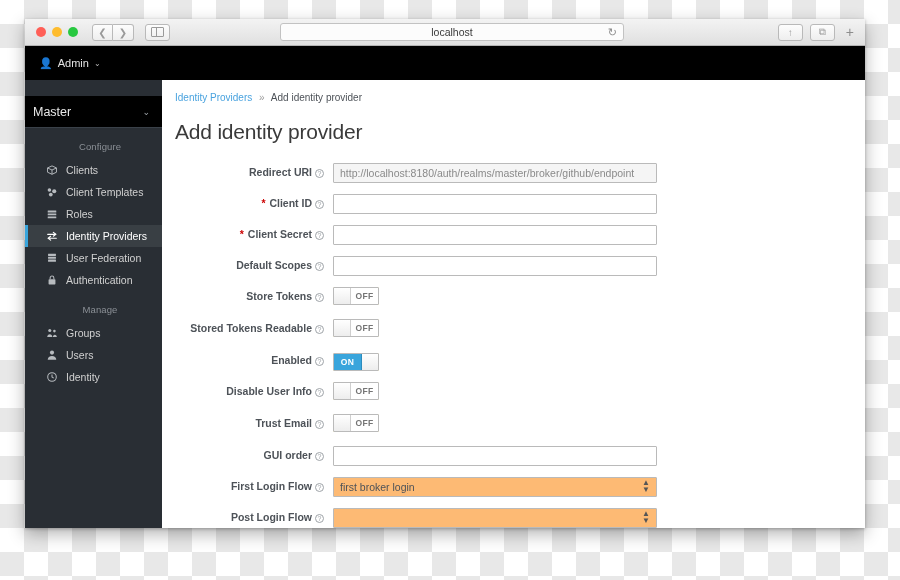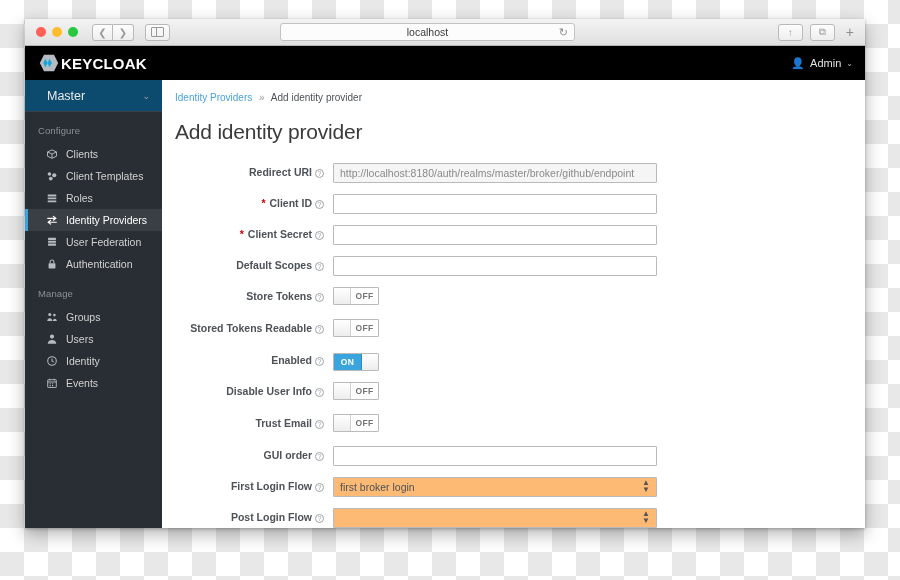--- a/index.html
+++ b/index.html
@@ -57,21 +57,21 @@
   }
   .chrome-btn.left { border-radius: 3px 0 0 3px; }
   .chrome-btn.right { border-radius: 0 3px 3px 0; border-left: none; }
   .chrome-btn.single { border-radius: 3px; margin-left: 11px; width: 25px; }
 
   .sidebar-toggle-icon { width: 13px; height: 10px; border: 1.3px solid #9a9a9a; border-radius: 1px; position: relative; }
   .sidebar-toggle-icon::after { content:""; position:absolute; left:4px; top:-1px; bottom:-1px; width:1.3px; background:#9a9a9a; }
 
   .urlbar {
     position: absolute;
-    left: 255px; width: 295px;
+    left: 255px; width: 344px;
     height: 18px;
     background: #fcfcfc;
     border: 1px solid #c2c2c2;
     border-radius: 3px;
     display: flex; align-items: center; justify-content: center;
     font-size: 10.5px; color: #3a3a3a;
   }
   .reload-icon {
     position: absolute; right: 6px;
     font-size: 11px; color: #8a8a8a;
@@ -108,33 +108,35 @@
   .sidebar {
     width: 137px;
     background: #292e34;
     flex-shrink: 0;
     color: #d1d1d1;
   }
   .realm-selector {
     height: 32px;
     display: flex; align-items: center;
     justify-content: space-between;
-    padding: 0 12px 0 22px;
+    padding: 0 12px 0 8px;
     font-size: 12.5px;
     color: #e8e8e8;
     border-bottom: 1px solid #3a4149;
-    background: #0c4a6e;
+    background: #000000;
+    margin-top: 16px;
   }
   .realm-caret { font-size: 9px; color: #a0a6ab; }
 
   .nav-section-title {
     font-size: 9.5px;
     color: #8b9096;
     padding: 13px 0 7px 13px;
     letter-spacing: 0.1px;
+    text-align: center;
   }
   .nav-item {
     height: 22px;
     display: flex; align-items: center;
     gap: 8px;
     padding-left: 21px;
     font-size: 10.5px;
     color: #d1d1d1;
     position: relative;
   }
@@ -289,28 +291,20 @@
         <span>↑</span>
       </div>
       <div class="chrome-btn single" style="margin-left:0">
         <span>⧉</span>
       </div>
       <span class="plus-btn">+</span>
     </div>
   </div>
 
   <div class="masthead">
-    <div class="logo">
-      <svg class="logo-mark" viewBox="0 0 24 24">
-        <polygon points="6,2 18,2 23,12 18,22 6,22 1,12" fill="#b4bbc2"></polygon>
-        <polygon points="7.5,7 10.5,12 7.5,17 5.2,12" fill="#1ca4d8"></polygon>
-        <polygon points="12.5,7 15.5,12 12.5,17 10.2,12" fill="#1ca4d8"></polygon>
-      </svg>
-      <span class="logo-text">KEYCLOAK</span>
-    </div>
     <div class="admin-menu">
       <span class="user-icon">👤</span>
       <span>Admin</span>
       <span class="caret">⌄</span>
     </div>
   </div>
 
   <div class="app-body">
 
     <div class="sidebar">
@@ -421,32 +415,20 @@
             <span class="nav-icon">
               <svg viewBox="0 0 14 14" width="12" height="12">
                 <g fill="none" stroke="currentColor" stroke-width="1.2">
                   <circle cx="7" cy="7" r="5"></circle>
                   <path d="M7 4.2V7l2 1.4"></path>
                 </g>
               </svg>
             </span>
             <span>Identity</span>
           </div>
-          <div class="nav-item">
-            <span class="nav-icon">
-              <svg viewBox="0 0 14 14" width="12" height="12">
-                <g fill="none" stroke="currentColor" stroke-width="1.1">
-                  <rect x="2" y="3.2" width="10" height="9" rx="0.6"></rect>
-                  <path d="M2 5.8h10M4.4 2v2M9.6 2v2"></path>
-                  <path d="M4.2 7.8h1.4M7 7.8h1.4M4.2 10h1.4M7 10h1.4" stroke-width="1.3"></path>
-                </g>
-              </svg>
-            </span>
-            <span>Events</span>
-          </div>
         </div>
     </div>
 
     <div class="content">
       <div class="breadcrumb">
         <a href="#">Identity Providers</a>
         <span class="sep">»</span>
         <span>Add identity provider</span>
       </div>
 

